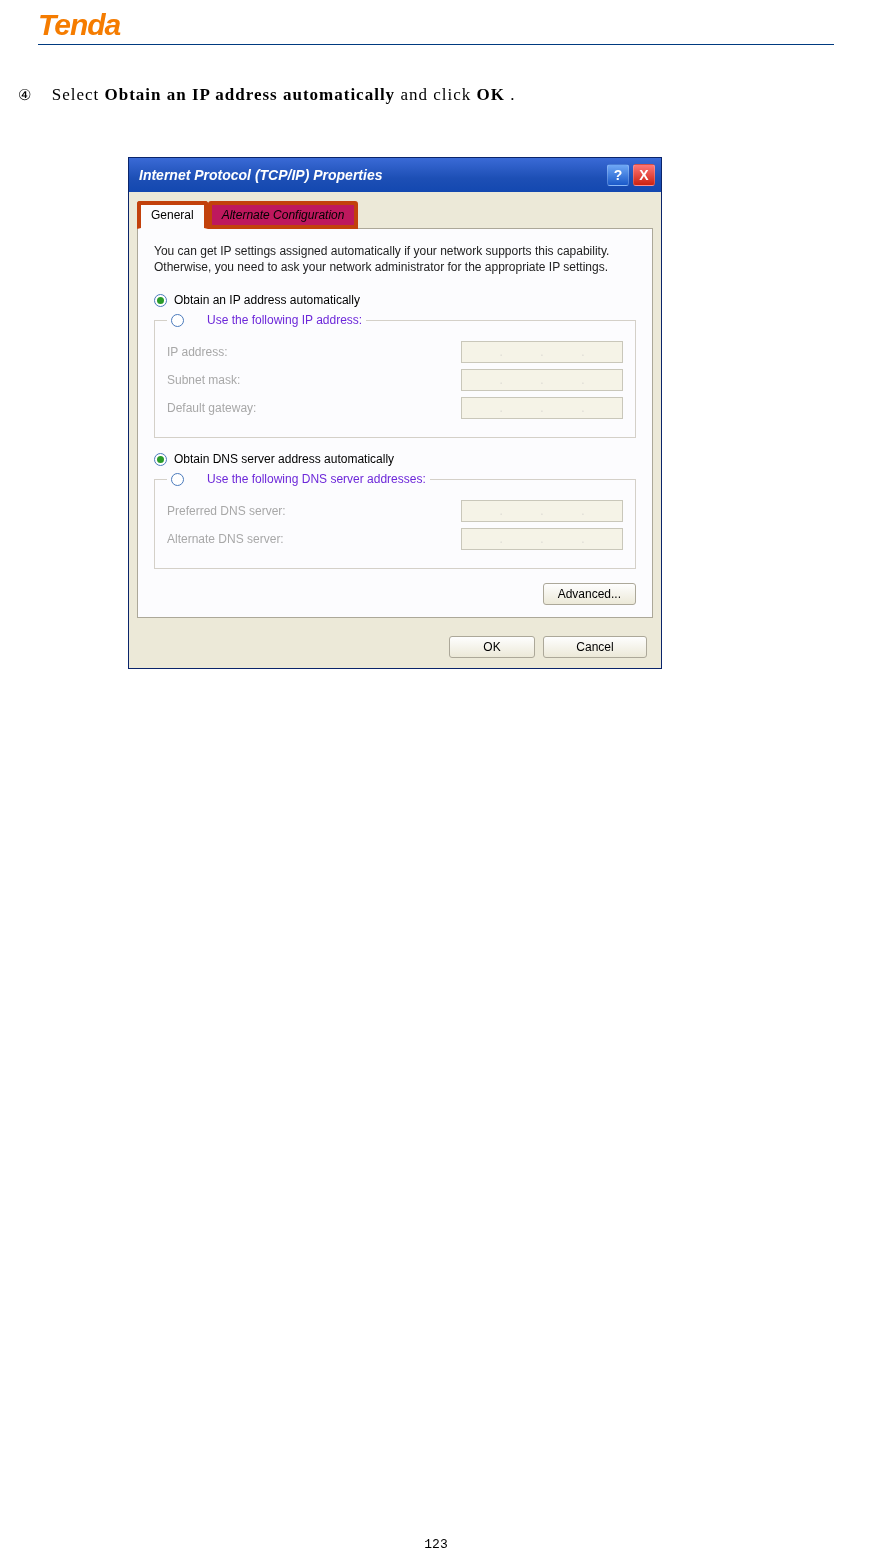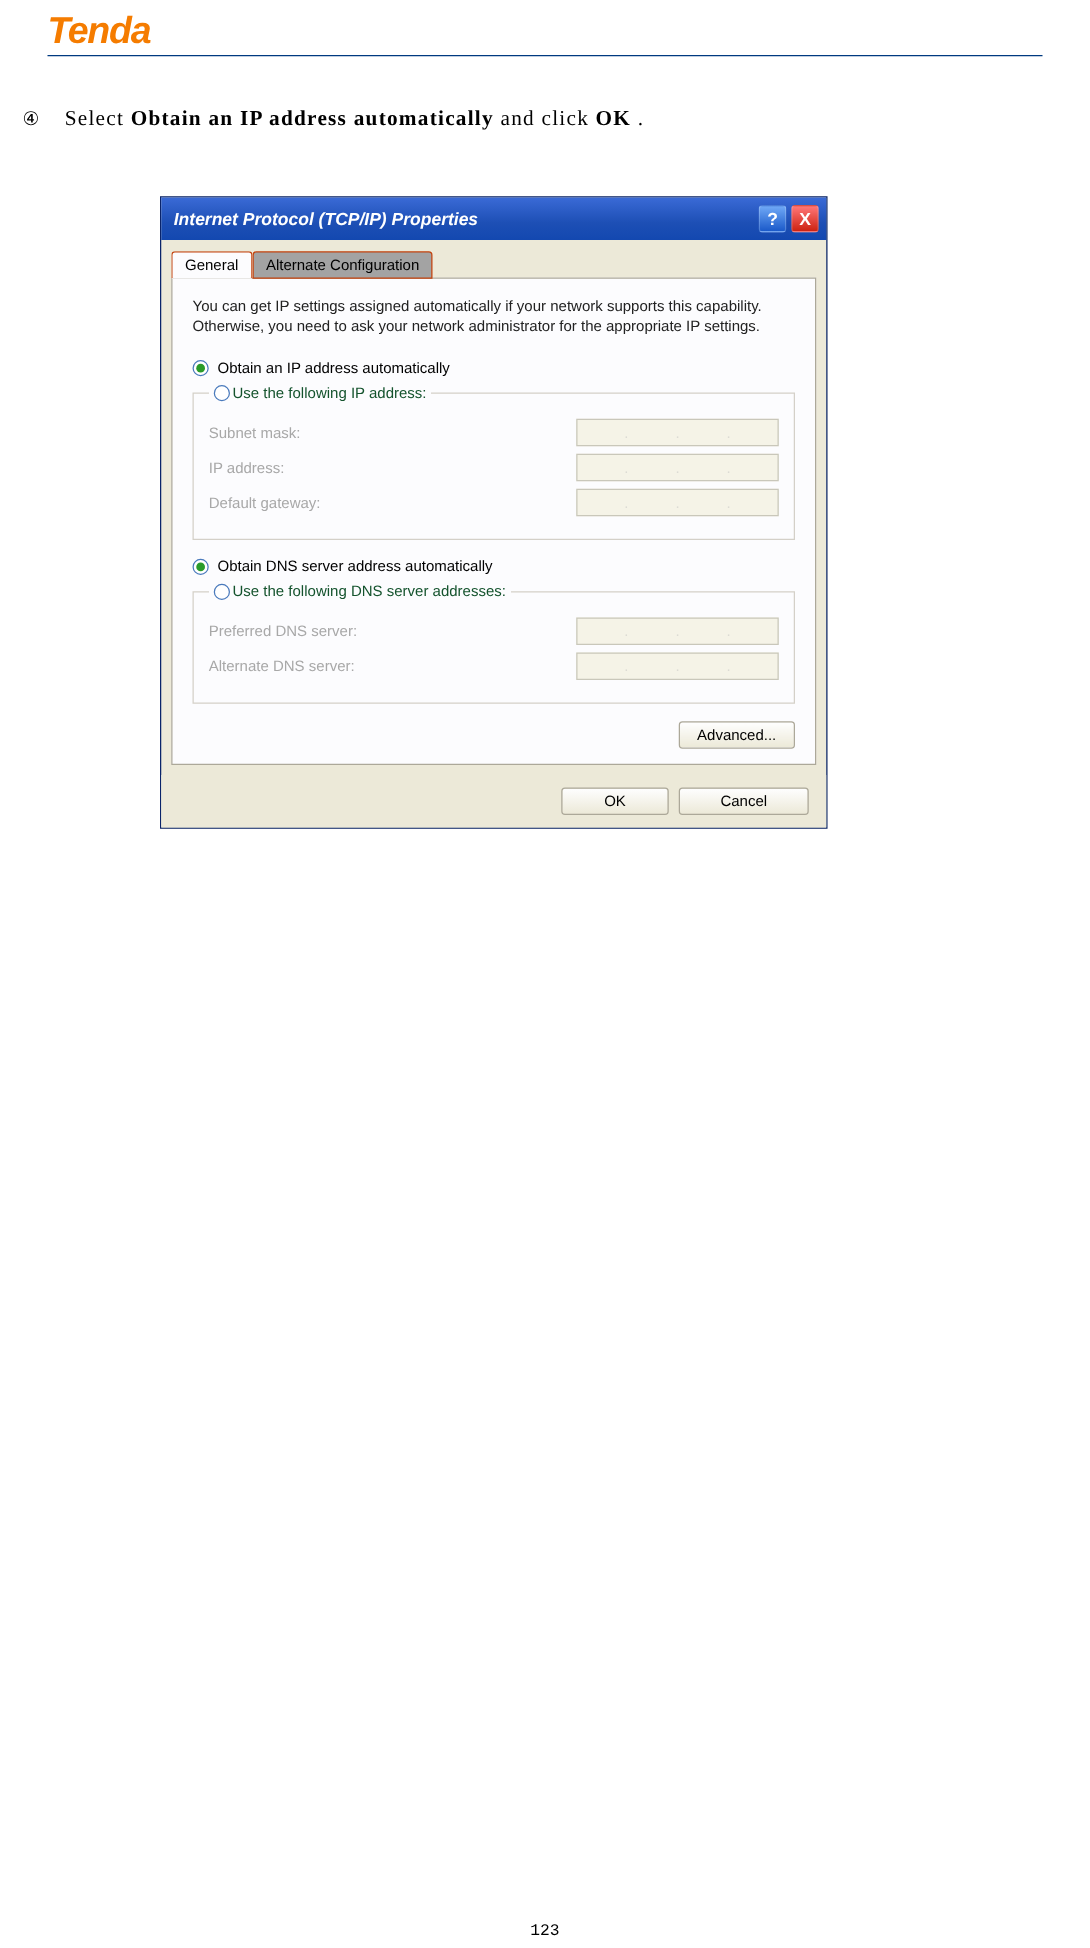--- a/index.html
+++ b/index.html
@@ -71,33 +71,34 @@
   .tbtn.help { background:linear-gradient(180deg,#6fa8f6,#1a59c9); border:1px solid #fff3; }
   .tbtn.close { background:linear-gradient(180deg,#f77,#c21); border:1px solid #fff3; }
 
   .tabstrip {
     padding: 8px 8px 0 8px;
     display:flex;
   }
   .tab {
     padding: 3px 10px;
     font-size: 12px;
-    border: 1px solid #c2410c;
+    border: 4px solid #c2410c;
     background: #ece9d8;
     position: relative;
     bottom: -1px;
     border-top-left-radius:3px;
     border-top-right-radius:3px;
   }
   .tab.active {
     background:#fcfcfe;
     border-bottom: 1px solid #fcfcfe;
   }
   .tab:not(.active) {
-    background:#a3a3a3;
+    background:#be185d;
+    font-style:italic;
   }
   .panel {
     margin: 0 8px 8px 8px;
     background:#fcfcfe;
     border:1px solid #aca899;
     padding: 14px 16px 12px 16px;
   }
   .desc {
     font-size: 12px;
     color:#222;
@@ -113,22 +114,22 @@
   }
   .radio.sel::after{
     content:""; width:7px;height:7px;border-radius:50%;background:#2a9b2a;
   }
   fieldset.grp {
     border:1px solid #d4d0c8;
     margin: 4px 0 14px 0;
     padding: 8px 12px 12px 12px;
   }
   fieldset.grp legend {
-    font-size:12px; padding: 0 4px; color:#14532d;
-    display:flex; align-items:center; gap:2px;
+    font-size:12px; padding: 0 4px; color:#6d28d9;
+    display:flex; align-items:center; gap:23px;
   }
   .field-row {
     display:flex; align-items:center; justify-content:space-between;
     margin: 6px 0; color:#a8a8a8;
   }
   .field-row label { font-size:12px; }
   .ipbox {
     width: 162px; height:22px; border:1px solid #c9c7ba;
     background:#f5f3e7; display:flex; align-items:center;
     justify-content:space-evenly; color:#b8b8b8; font-size:12px;
@@ -190,29 +191,29 @@
         <span class="radio sel"></span>
         <span>Obtain an IP address automatically</span>
       </div>
 
       <fieldset class="grp">
         <legend>
           <span class="radio"></span>
           <span>Use the following IP address:</span>
         </legend>
         <div class="field-row">
+          <label>IP address:</label>
+          <div class="ipbox">
+              <span>.</span>
+              <span>.</span>
+              <span>.</span>
+            </div>
+        </div>
+        <div class="field-row">
           <label>Subnet mask:</label>
-          <div class="ipbox">
-              <span>.</span>
-              <span>.</span>
-              <span>.</span>
-            </div>
-        </div>
-        <div class="field-row">
-          <label>IP address:</label>
           <div class="ipbox">
               <span>.</span>
               <span>.</span>
               <span>.</span>
             </div>
         </div>
         <div class="field-row">
           <label>Default gateway:</label>
           <div class="ipbox">
               <span>.</span>

